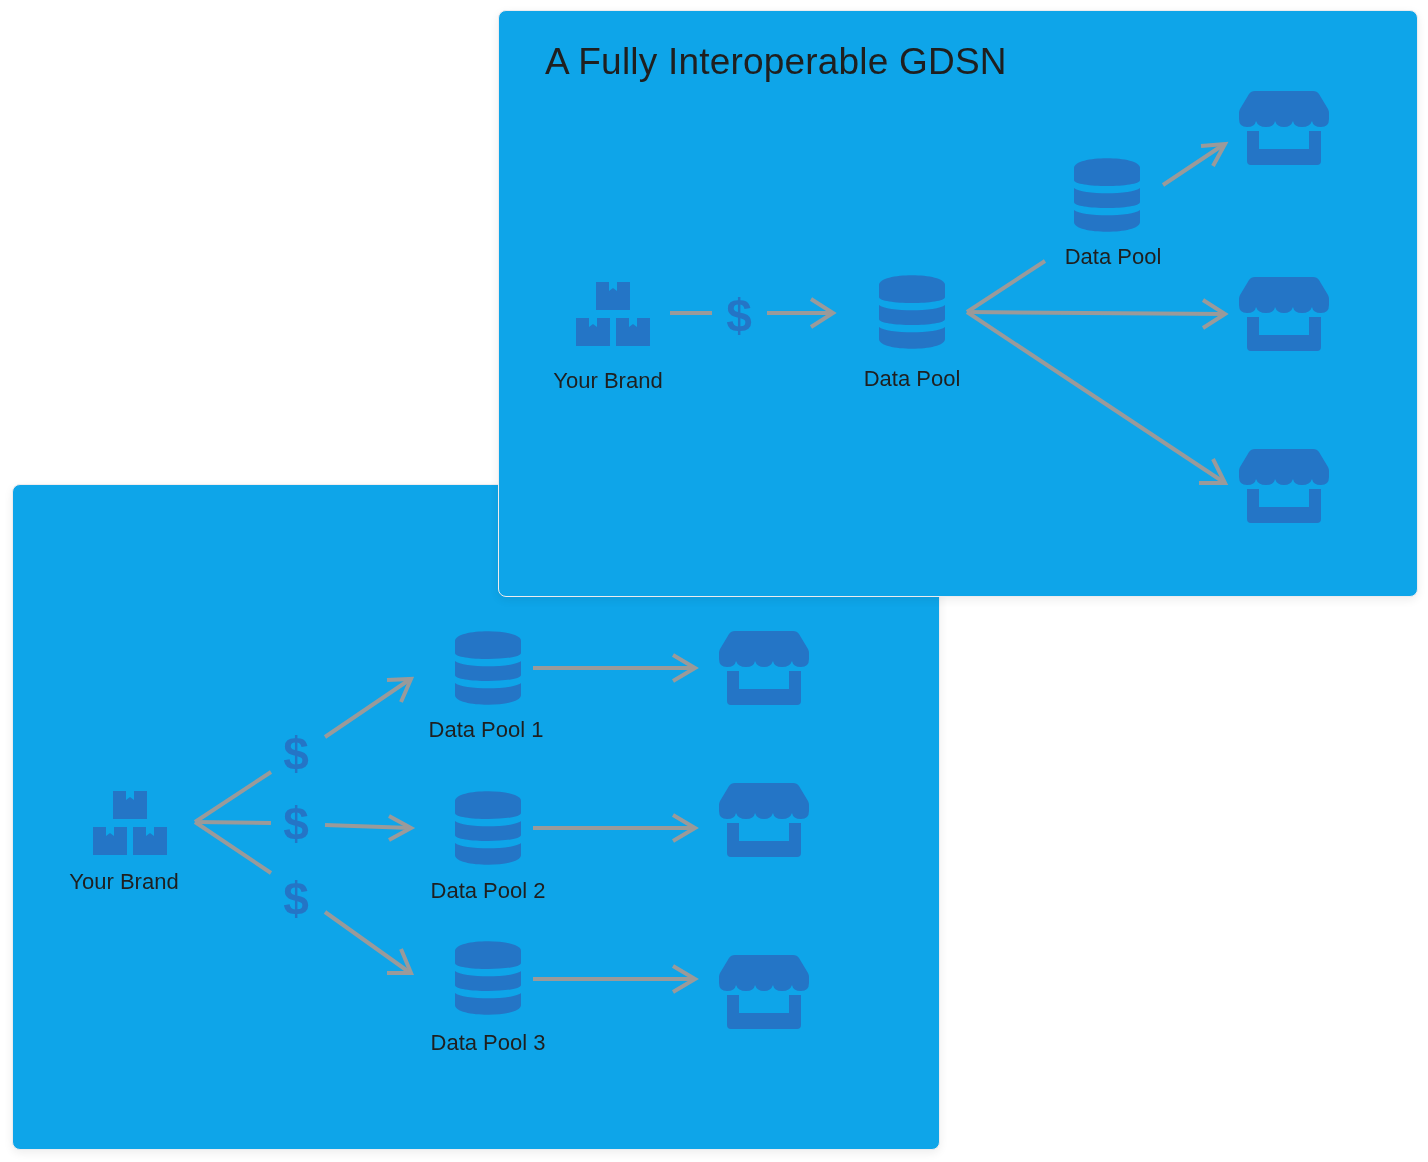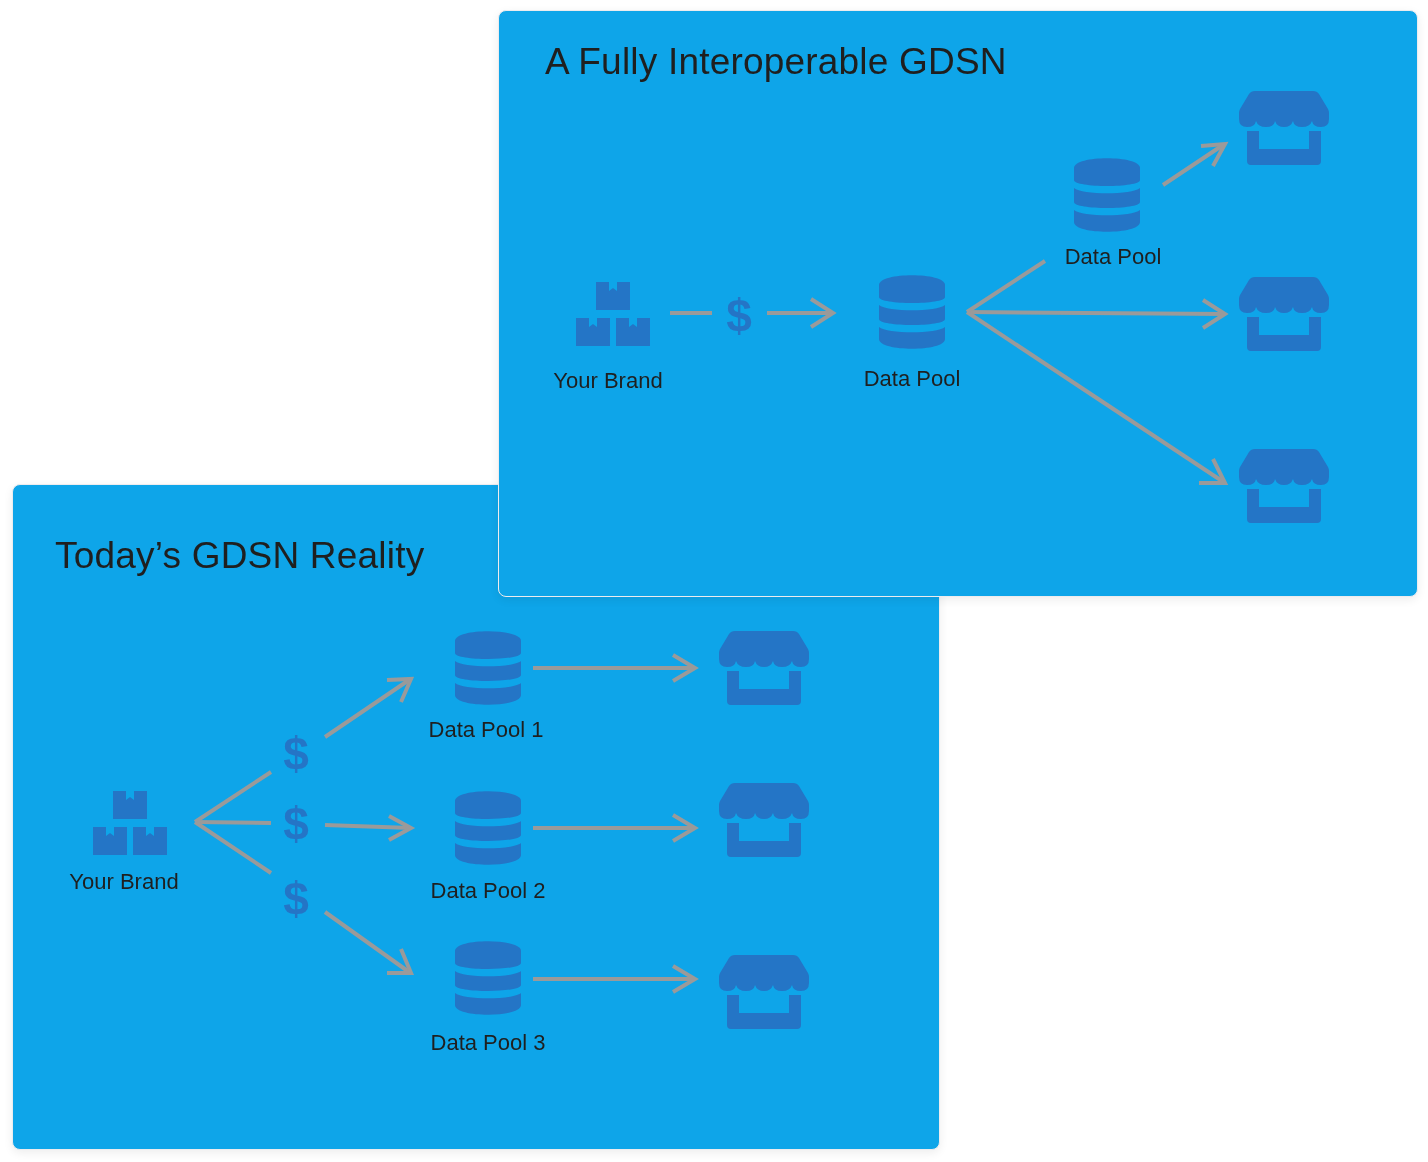--- a/index.html
+++ b/index.html
@@ -46,21 +46,20 @@
                  Q90 36 82 36 Q74 36 73 30 Q71 36 63 36 Q55 36 54 30
                  Q52 36 45 36 Q38 36 36 30 Q35 36 27 36 Q19 36 17 30
                  Q16 36 8 36 Q0 36 0 28 V22 Q0 20 1 18 L10 3 Q12 0 16 0 Z"></path>
         <path d="M8 40 H20 V58 H70 V40 H82 V70 Q82 74 78 74 H12 Q8 74 8 70 Z"></path>
       </g>
     </symbol>
   </defs>
 </svg>
 
 <div class="card" id="card-today">
-  <h2 class="card-title">Today’s GDSN Reality</h2>
 
   <svg class="diagram" width="926" height="664">
 
     <g>
       <use href="#sym-boxes" x="80" y="306" width="74" height="64"></use>
       <text class="lbl" x="111" y="404" text-anchor="middle">Your Brand</text>
     </g>
 
     <g class="arrow">
       <line x1="182" y1="337" x2="258" y2="287"></line>

